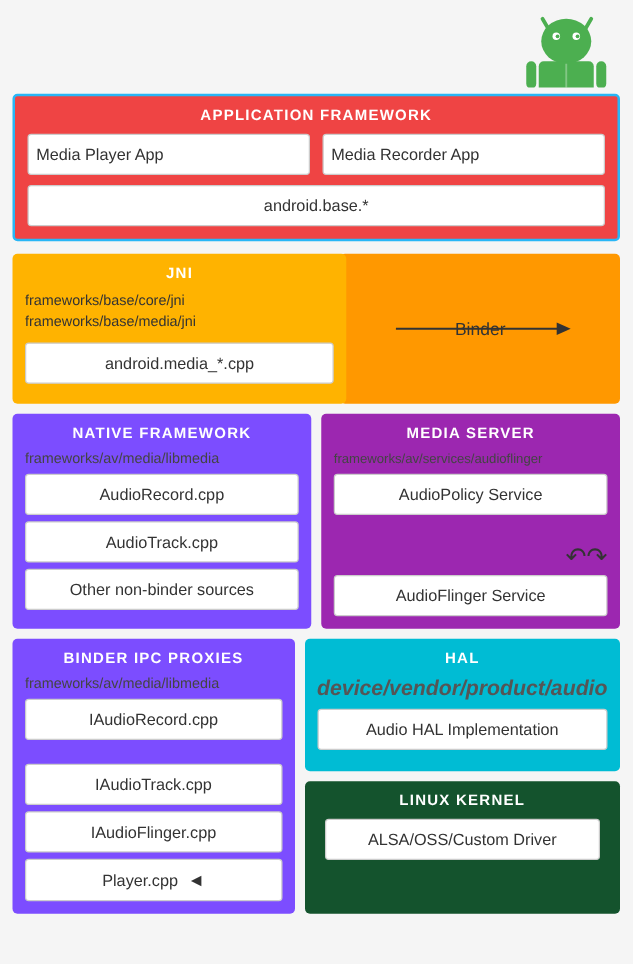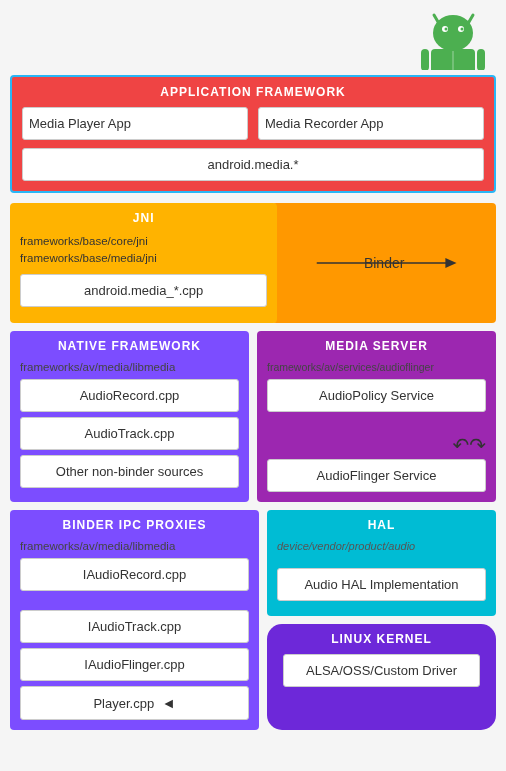--- a/index.html
+++ b/index.html
@@ -170,35 +170,36 @@
       border-radius: 4px;
       padding: 8px 10px 10px;
       flex: 1;
     }
 
     .hal-section .section-title {
       color: white;
     }
 
     .linux-kernel {
-      background: #6d28d9;
-      border-radius: 15px;
+      background: #14532d;
+      border-radius: 4px;
       padding: 8px 16px 10px;
       flex: 1;
     }
 
     .linux-kernel .section-title {
       color: white;
     }
 
     .subtext {
-      font-size: 11px;
+      font-size: 17px;
       color: #555;
-      margin-bottom: 16px;
+      margin-bottom: 6px;
       font-style: italic;
+      font-weight: bold;
     }
 
     .subtext-normal {
       font-size: 11.5px;
       color: #444;
       margin-bottom: 6px;
     }
 
     
     .curved-arrows {
@@ -253,21 +254,21 @@
 </div>
 
 <div class="main-container">
 
   <div class="app-framework">
     <div class="section-title">APPLICATION FRAMEWORK</div>
     <div class="box-row">
       <div class="box">Media Player App</div>
       <div class="box">Media Recorder App</div>
     </div>
-    <div class="box-full">android.media.*</div>
+    <div class="box-full">android.base.*</div>
   </div>
 
   <div class="jni-row">
     <div class="jni-section">
       <div class="section-title">JNI</div>
       <div class="jni-text">
         <span>frameworks/base/core/jni</span><br>
         <span>frameworks/base/media/jni</span>
       </div>
       <div class="box-full">android.media_*.cpp</div>

